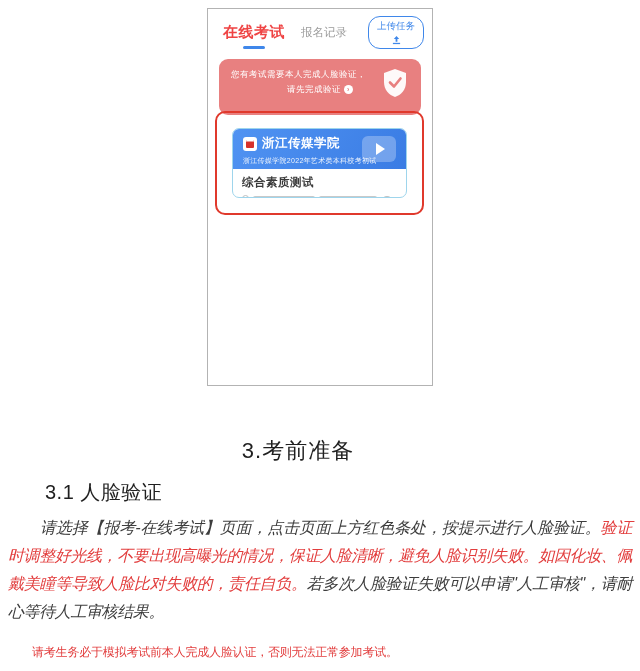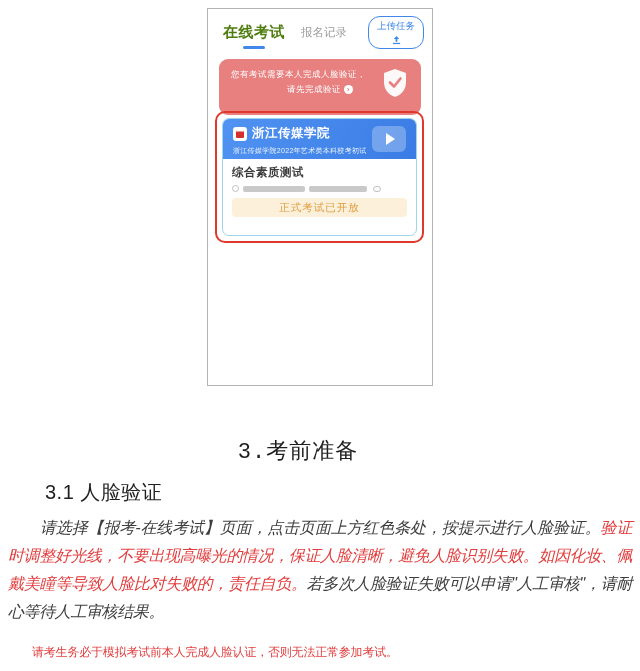--- a/index.html
+++ b/index.html
@@ -13,21 +13,21 @@
   }
 
   
   .phone {
     position:absolute; left:207px; top:8px;
     width:226px; height:378px;
     border:1px solid #b3b3b3;
     background:#fff;
   }
   .tabbar { position:absolute; left:0; top:0; right:0; height:46px; display:flex; align-items:center; padding:0 8px 0 15px; }
-  .tab-active { font-size:15px; font-weight:bold; color:#4d7c0f; position:relative; letter-spacing:0.5px; }
+  .tab-active { font-size:15px; font-weight:bold; color:#ef4444; position:relative; letter-spacing:0.5px; }
   .tab-active::after {
     content:""; position:absolute; left:50%; transform:translateX(-50%);
     bottom:-7px; width:22px; height:3px; border-radius:2px; background:#3f87ea;
   }
   .tab-inactive { font-size:11.5px; color:#9a9a9a; margin-left:16px; }
   .upload-btn {
     margin-left:auto; display:flex; align-items:center; gap:3px;
     border:1px solid #3f87ea; color:#3f87ea; border-radius:12px;
     font-size:9.5px; padding:3px 8px; background:#fff; cursor:pointer;flex-direction:column;
   }
@@ -40,22 +40,22 @@
   .alert-line { font-size:8.5px; line-height:15px; letter-spacing:0.5px; }
   .alert-line2 { display:flex; align-items:center; gap:3px;justify-content:center; }
   .chev-circle {
     width:9px; height:9px; border-radius:50%; background:#ffffff;
     color:#e88080; font-size:7px; line-height:9px; text-align:center; font-weight:bold;
   }
   .shield-wrap { position:absolute; right:13px; top:9px; }
 
   
   .card-outline {
-    position:absolute; left:7px; top:102px; right:8px; height:132px;
-    border:2px solid #e0392c; border-radius:10px; padding:5px;
+    position:absolute; left:7px; top:102px; right:8px; height:104px;
+    border:2px solid #e0392c; border-radius:10px; padding:15px;
   }
   .card {
     width:100%; height:100%; border:1px solid #9ed5ec; border-radius:7px;
     background:#fff; overflow:hidden; position:relative;
   }
   .card-header {
     height:40px; background:linear-gradient(120deg,#5093f2,#3a7ce4);
     position:relative; padding:6px 10px 0 10px; color:#fff;
   }
   .school-row { display:flex; align-items:center; gap:5px; }
@@ -85,21 +85,21 @@
   .rpill { border:1px solid #c4c4c4; border-radius:3px; padding:2px 3px; margin-left:2px; background:#fafafa; }
   .status-btn {
     margin-top:6px; height:19px; background:#fcf0da; border-radius:4px;
     color:#df9c3e; font-size:10.5px; display:flex; align-items:center;
     justify-content:center; letter-spacing:1px; cursor:pointer;
   }
 
   
   .h1 {
     position:absolute; left:0; top:436px; width:596px;
-    text-align:center; font-size:22px; color:#1f1f1f; font-weight:500; letter-spacing:1px;font-family:Liberation Mono, monospace;
+    text-align:center; font-size:22px; color:#1f1f1f; font-weight:500; letter-spacing:1px;
   }
   .h2 {
     position:absolute; left:45px; top:479px;
     font-size:20px; color:#1f1f1f; font-weight:500; letter-spacing:0.5px;
   }
   .body-para {
     position:absolute; left:8px; top:514px; width:624px;
     font-size:16px; line-height:28px; letter-spacing:-0.4px;
     text-align:justify; text-indent:2em; color:#3d3d3d;font-style:italic;
   }

